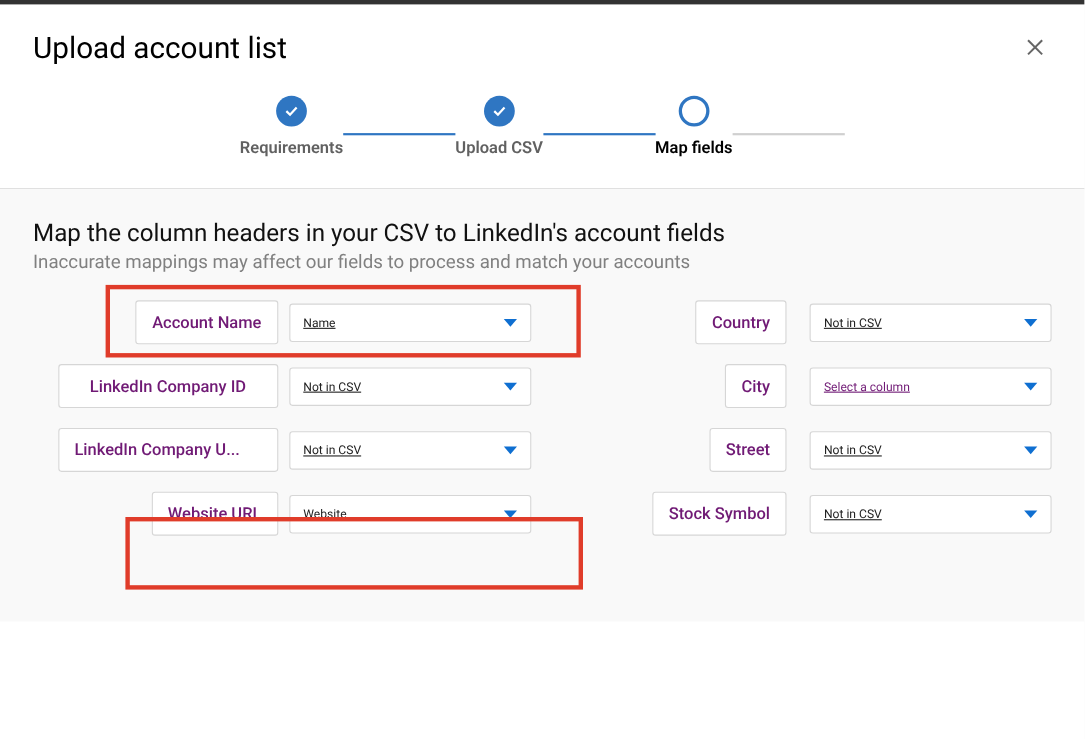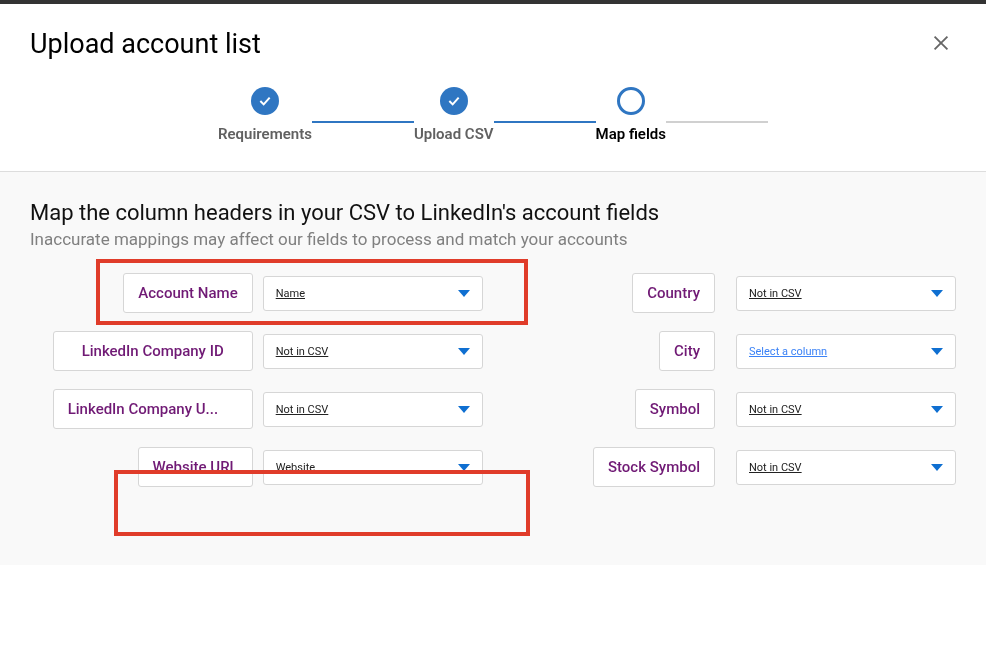--- a/index.html
+++ b/index.html
@@ -154,21 +154,21 @@
       align-items: center;
       justify-content: space-between;
       width: 220px;
       cursor: pointer;
     }
     .field-select-value {
       color: #222;
       font-size: 11px;
       text-decoration: underline;
     }
-    .field-select-value.placeholder { color: #3b82f6; }
+    .field-select-value.placeholder { color: #701a75; }
     .caret {
       width: 0;
       height: 0;
       border-left: 6px solid transparent;
       border-right: 6px solid transparent;
       border-top: 7px solid #0f6fd1;
     }
     .highlight-box {
       position: absolute;
       border: 4px solid #e03c2a;
@@ -274,21 +274,21 @@
 
     <div class="field-row">
       <div class="field-pair">
         <div class="field-label" style="width:200px;">LinkedIn Company U...</div>
         <div class="field-select">
           <span class="field-select-value">Not in CSV</span>
           <span class="caret"></span>
         </div>
       </div>
       <div class="field-pair right">
-        <div class="field-label">Symbol</div>
+        <div class="field-label">Street</div>
         <div class="field-select">
           <span class="field-select-value">Not in CSV</span>
           <span class="caret"></span>
         </div>
       </div>
     </div>
 
     <div class="field-row">
       <div class="field-pair">
         <div class="field-label">Website URL</div>

